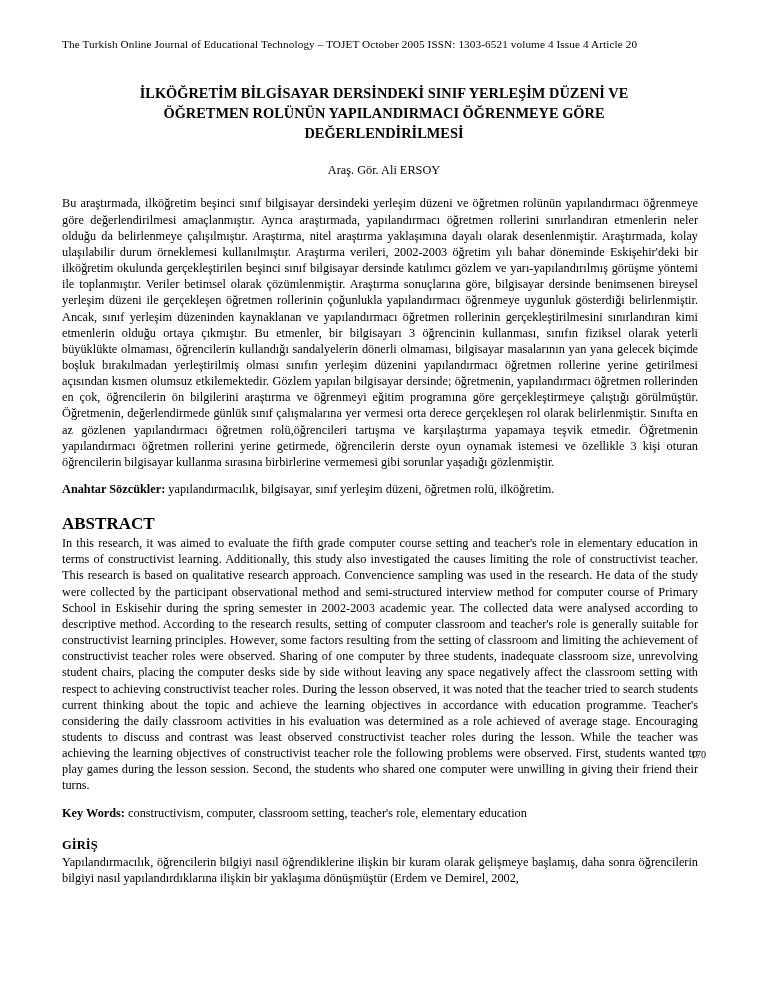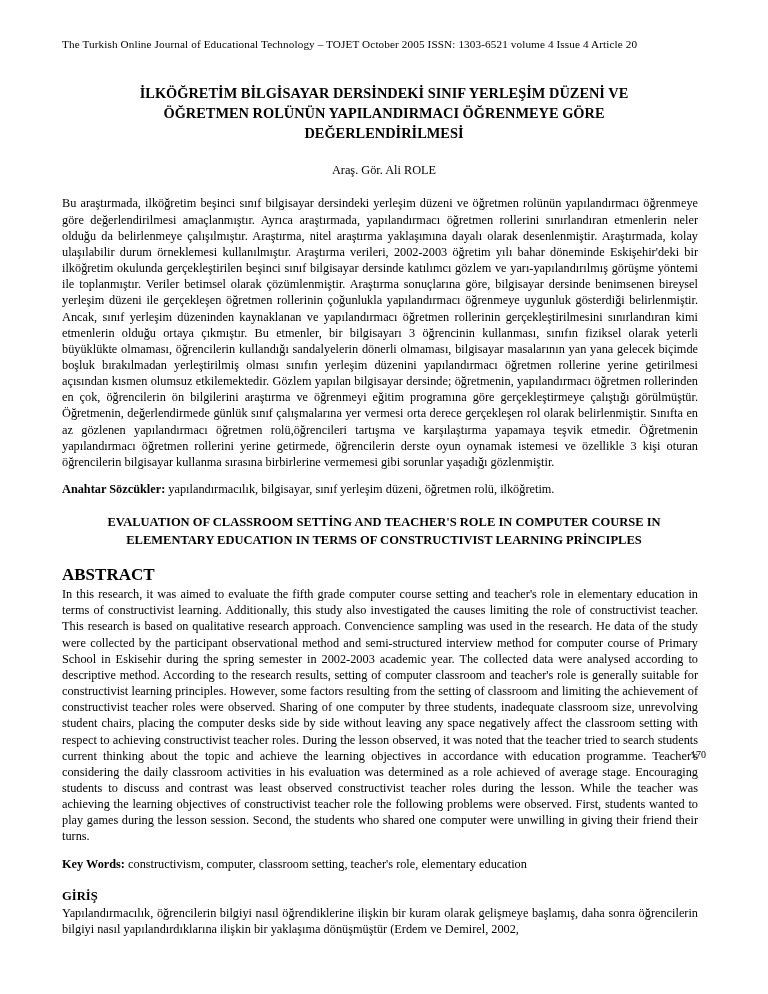--- a/index.html
+++ b/index.html
@@ -90,30 +90,29 @@
 </head>
 <body>
 
 <div class="page">
 
   <div class="running-head">The Turkish Online Journal of Educational Technology – TOJET October 2005 ISSN: 1303-6521 volume 4 Issue 4 Article 20</div>
 
   <h1 class="title">İLKÖĞRETİM BİLGİSAYAR DERSİNDEKİ SINIF YERLEŞİM DÜZENİ VE ÖĞRETMEN ROLÜNÜN YAPILANDIRMACI ÖĞRENMEYE GÖRE DEĞERLENDİRİLMESİ</h1>
 
   <div class="author-block">
-    <div class="author-line">Araş. Gör. Ali ROLE</div>
+    <div class="author-line">Araş. Gör. Ali ERSOY</div>
   </div>
 
   <p class="body">Bu araştırmada, ilköğretim beşinci sınıf bilgisayar dersindeki yerleşim düzeni ve öğretmen rolünün yapılandırmacı öğrenmeye göre değerlendirilmesi amaçlanmıştır. Ayrıca araştırmada, yapılandırmacı öğretmen rollerini sınırlandıran etmenlerin neler olduğu da belirlenmeye çalışılmıştır. Araştırma, nitel araştırma yaklaşımına dayalı olarak desenlenmiştir. Araştırmada, kolay ulaşılabilir durum örneklemesi kullanılmıştır. Araştırma verileri, 2002-2003 öğretim yılı bahar döneminde Eskişehir'deki bir ilköğretim okulunda gerçekleştirilen beşinci sınıf bilgisayar dersinde katılımcı gözlem ve yarı-yapılandırılmış görüşme yöntemi ile toplanmıştır. Veriler betimsel olarak çözümlenmiştir. Araştırma sonuçlarına göre, bilgisayar dersinde benimsenen bireysel yerleşim düzeni ile gerçekleşen öğretmen rollerinin çoğunlukla yapılandırmacı öğrenmeye uygunluk gösterdiği belirlenmiştir. Ancak, sınıf yerleşim düzeninden kaynaklanan ve yapılandırmacı öğretmen rollerinin gerçekleştirilmesini sınırlandıran kimi etmenlerin olduğu ortaya çıkmıştır. Bu etmenler, bir bilgisayarı 3 öğrencinin kullanması, sınıfın fiziksel olarak yeterli büyüklükte olmaması, öğrencilerin kullandığı sandalyelerin dönerli olmaması, bilgisayar masalarının yan yana gelecek biçimde boşluk bırakılmadan yerleştirilmiş olması sınıfın yerleşim düzenini yapılandırmacı öğretmen rollerine yerine getirilmesi açısından kısmen olumsuz etkilemektedir. Gözlem yapılan bilgisayar dersinde; öğretmenin, yapılandırmacı öğretmen rollerinden en çok, öğrencilerin ön bilgilerini araştırma ve öğrenmeyi eğitim programına göre gerçekleştirmeye çalıştığı görülmüştür. Öğretmenin, değerlendirmede günlük sınıf çalışmalarına yer vermesi orta derece gerçekleşen rol olarak belirlenmiştir. Sınıfta en az gözlenen yapılandırmacı öğretmen rolü,öğrencileri tartışma ve karşılaştırma yapamaya teşvik etmedir. Öğretmenin yapılandırmacı öğretmen rollerini yerine getirmede, öğrencilerin derste oyun oynamak istemesi ve özellikle 3 kişi oturan öğrencilerin bilgisayar kullanma sırasına birbirlerine vermemesi gibi sorunlar yaşadığı gözlenmiştir.</p>
 
   <p class="keywords">
     <b>Anahtar Sözcükler:</b><span> yapılandırmacılık, bilgisayar, sınıf yerleşim düzeni, öğretmen rolü, ilköğretim.</span>
   </p>
 
-  <h2 class="en-title">EVALUATION OF CLASSROOM SETTİNG AND TEACHER'S ROLE IN COMPUTER COURSE IN ELEMENTARY EDUCATION IN TERMS OF CONSTRUCTIVIST LEARNING PRİNCIPLES</h2>
 
   <div class="abstract-head">ABSTRACT</div>
   <p class="body">In this research, it was aimed to evaluate the fifth grade computer course setting and teacher's role in elementary education in terms of constructivist learning. Additionally, this study also investigated the causes limiting the role of constructivist teacher. This research is based on qualitative research approach. Convencience sampling was used in the research. He data of the study were collected by the participant observational method and semi-structured interview method for computer course of Primary School in Eskisehir during the spring semester in 2002-2003 academic year. The collected data were analysed according to descriptive method. According to the research results, setting of computer classroom and teacher's role is generally suitable for constructivist learning principles. However, some factors resulting from the setting of classroom and limiting the achievement of constructivist teacher roles were observed. Sharing of one computer by three students, inadequate classroom size, unrevolving student chairs, placing the computer desks side by side without leaving any space negatively affect the classroom setting with respect to achieving constructivist teacher roles. During the lesson observed, it was noted that the teacher tried to search students current thinking about the topic and achieve the learning objectives in accordance with education programme. Teacher's considering the daily classroom activities in his evaluation was determined as a role achieved of average stage. Encouraging students to discuss and contrast was least observed constructivist teacher roles during the lesson. While the teacher was achieving the learning objectives of constructivist teacher role the following problems were observed. First, students wanted to play games during the lesson session. Second, the students who shared one computer were unwilling in giving their friend their turns.</p>
 
   <p class="keywords">
     <b>Key Words:</b><span> constructivism, computer, classroom setting, teacher's role, elementary education</span>
   </p>
 
   <div class="giris-head">GİRİŞ</div>
   <p class="body tight">Yapılandırmacılık, öğrencilerin bilgiyi nasıl öğrendiklerine ilişkin bir kuram olarak gelişmeye başlamış, daha sonra öğrencilerin bilgiyi nasıl yapılandırdıklarına ilişkin bir yaklaşıma dönüşmüştür (Erdem ve Demirel, 2002,</p>

